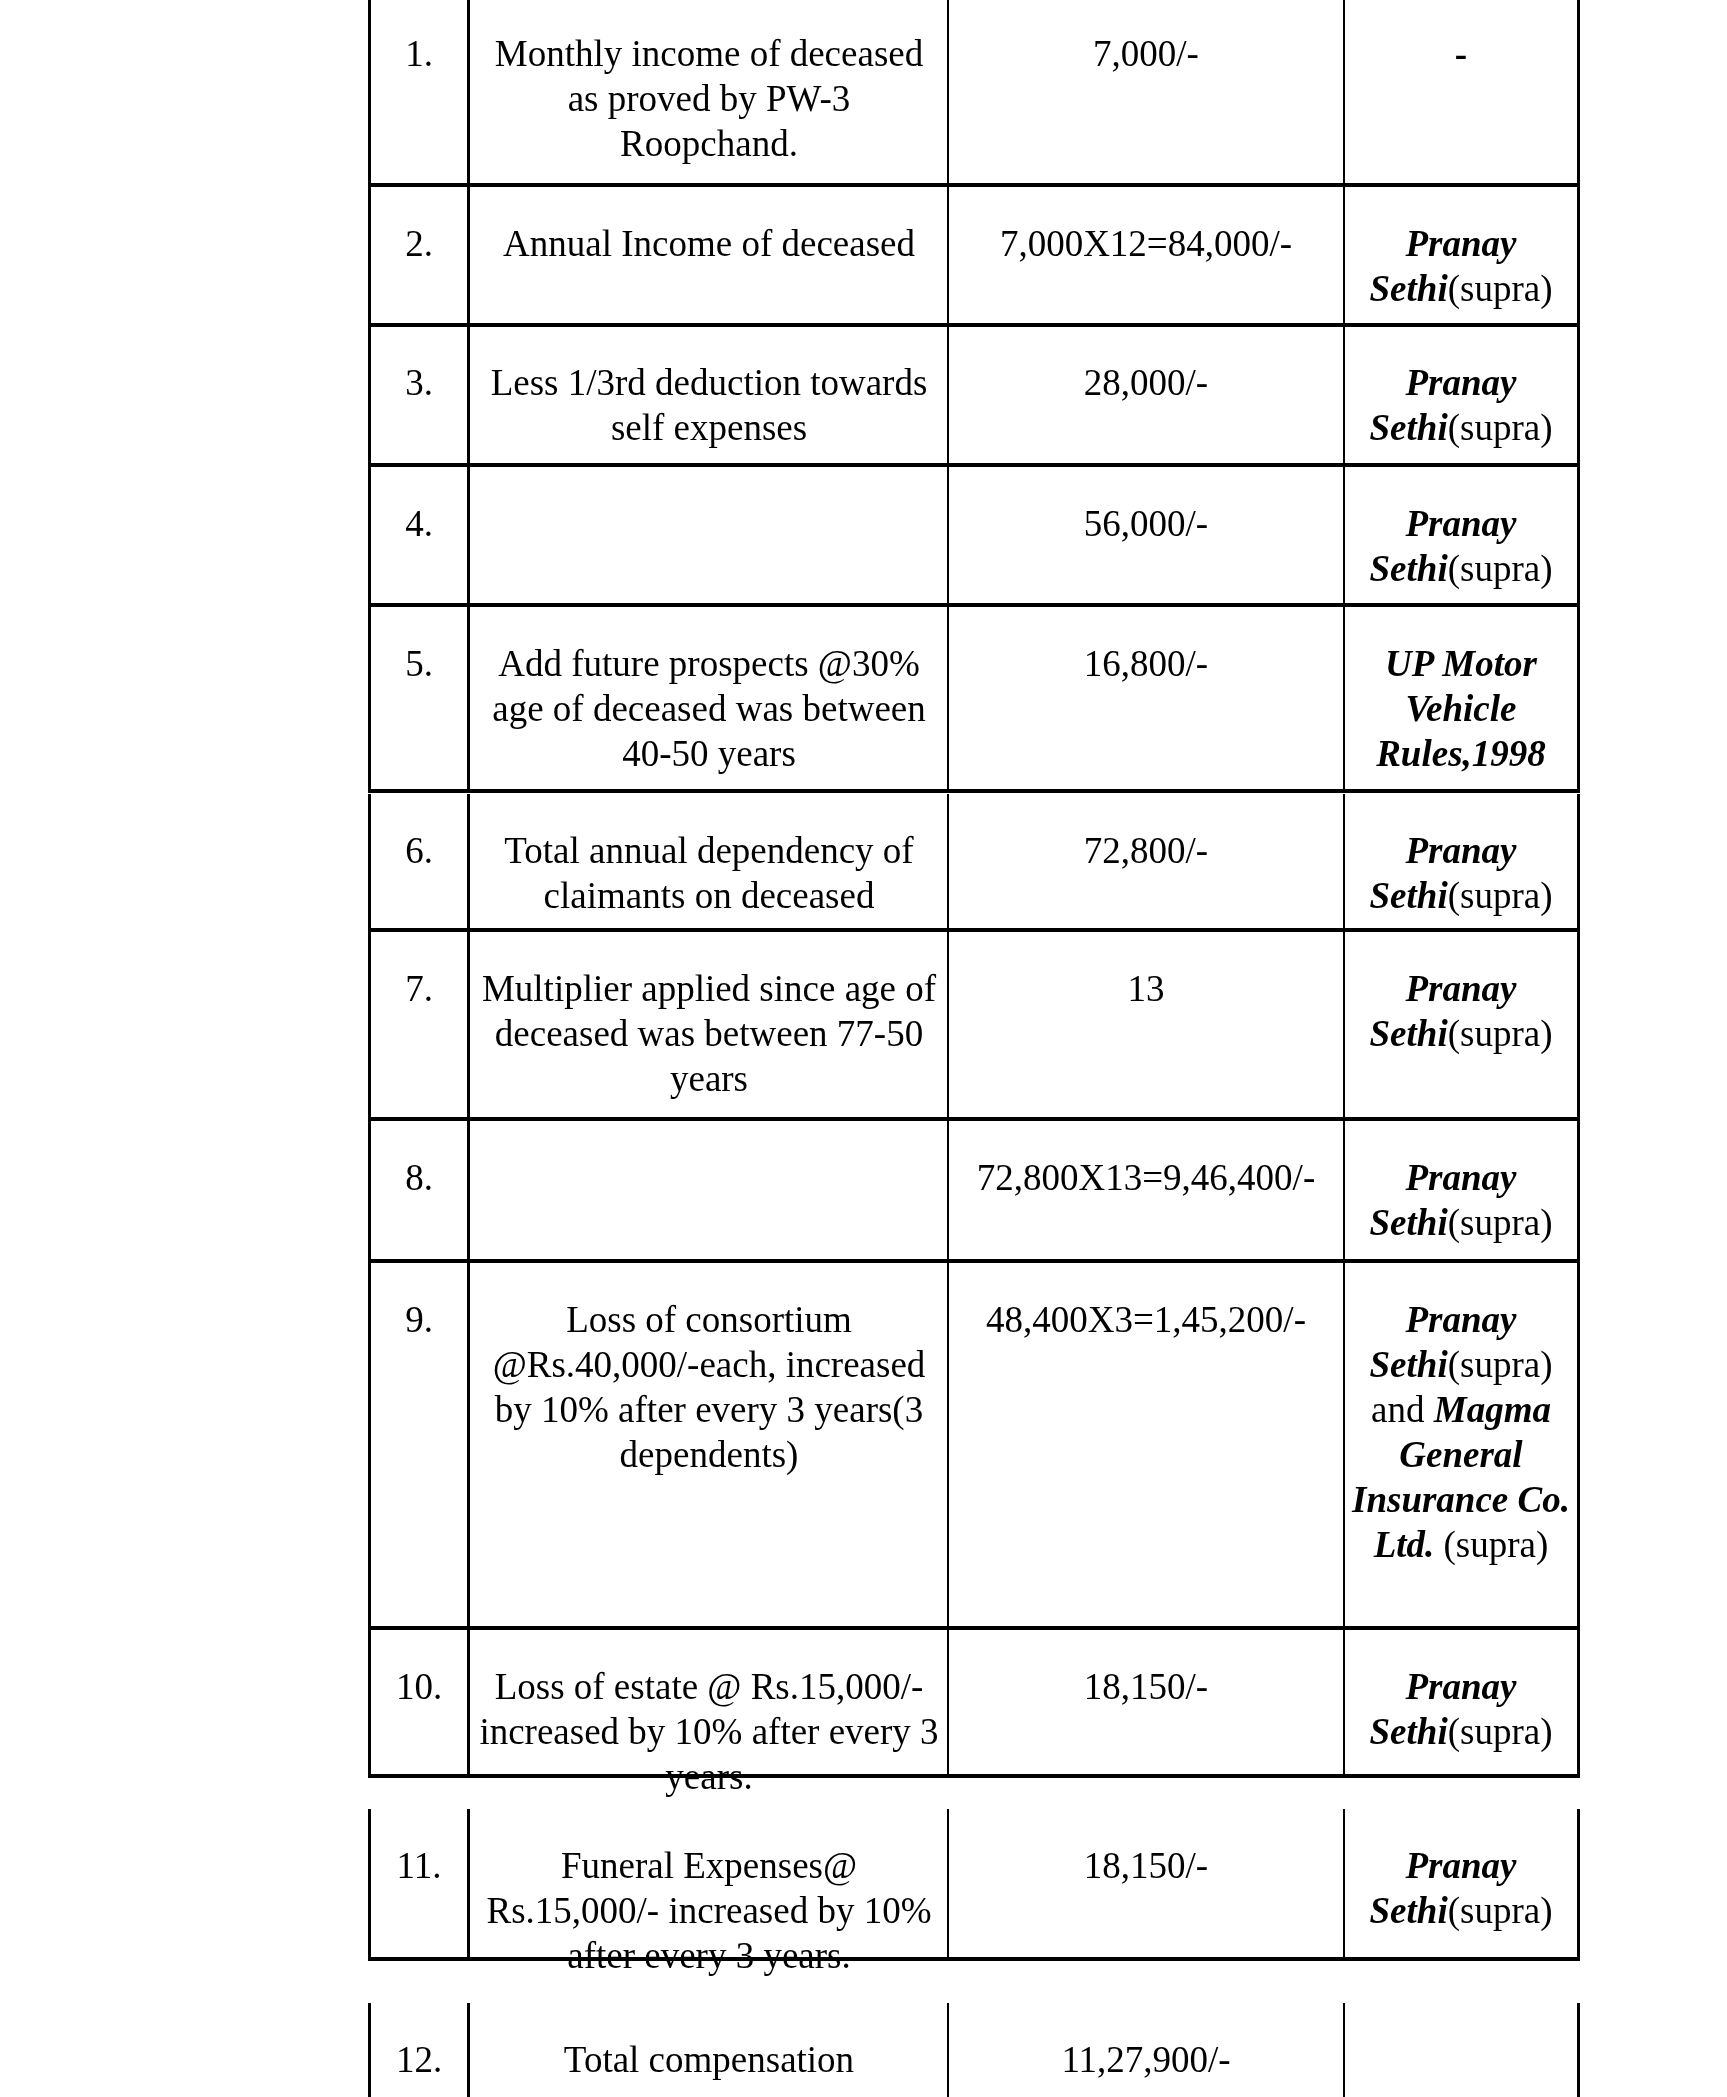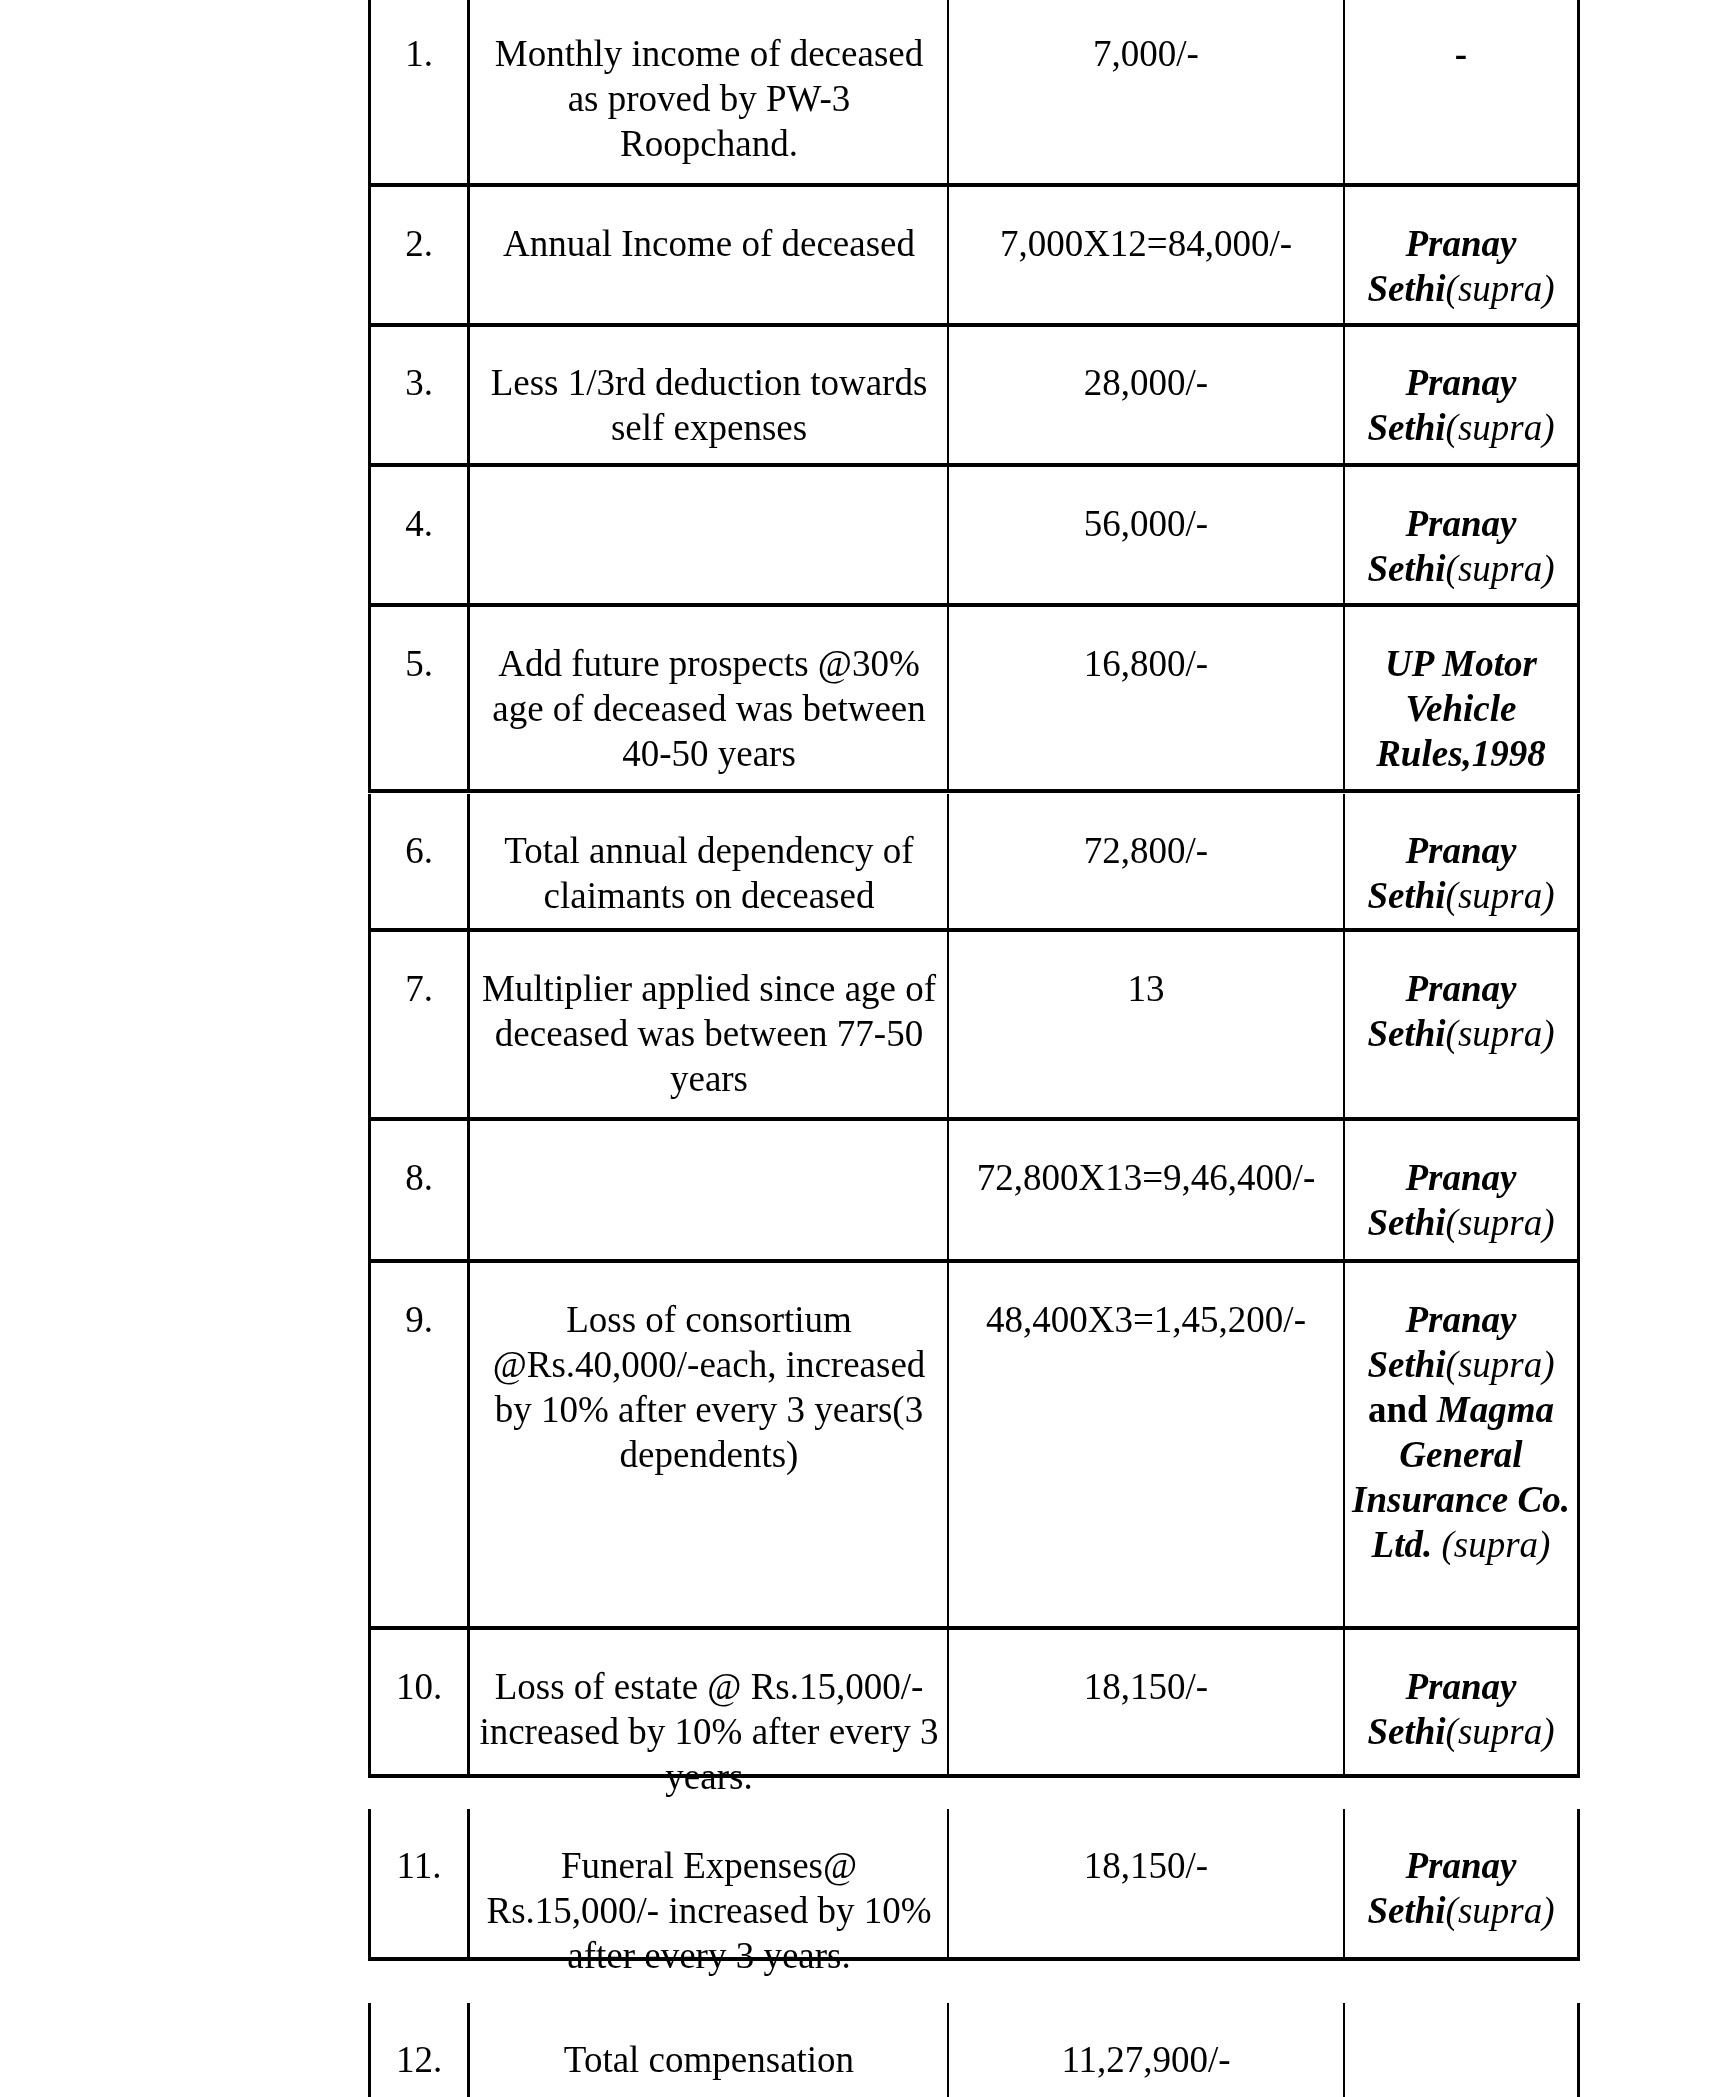--- a/index.html
+++ b/index.html
@@ -8,22 +8,22 @@
   .tbl { position:absolute; left:368px; top:-2.7px; width:1212px; }
   .row { position:absolute; left:0; width:1212px; box-sizing:border-box;
          border-bottom:4.7px solid #000; }
   .cell { position:absolute; top:0; bottom:0; box-sizing:border-box;
           text-align:center; font-size:37px; line-height:45px; padding-top:34px; }
   .c-no { left:0; width:102px; border-left:3.4px solid #000; border-right:3.4px solid #000; }
   .c-desc { left:102px; width:478px; padding-left:5.4px; padding-right:5.4px; }
   .c-amt { left:579px; width:398px; border-left:2.7px solid #000; border-right:2.7px solid #000; }
   .c-ref { left:977px; width:235px; border-right:3.4px solid #000; padding-left:2.7px; padding-right:2.7px; }
   .ref-b { font-weight:bold; font-style:italic; }
-  .ref-i { font-style:italic; font-weight:normal; }
-  .ref-n { font-style:normal; font-weight:bold;text-align:right; }
+  .ref-i { font-weight:normal; }
+  .ref-n { font-style:normal; font-weight:normal;text-align:right; }
   .dash { font-weight:bold; }
 </style>
 </head>
 <body>
 
 <div class="tbl">
 
   <div class="row" style="top:0;height:190px;">
     <div class="cell c-no">1.</div>
     <div class="cell c-desc">Monthly income of deceased as proved by PW-3 Roopchand.</div>

